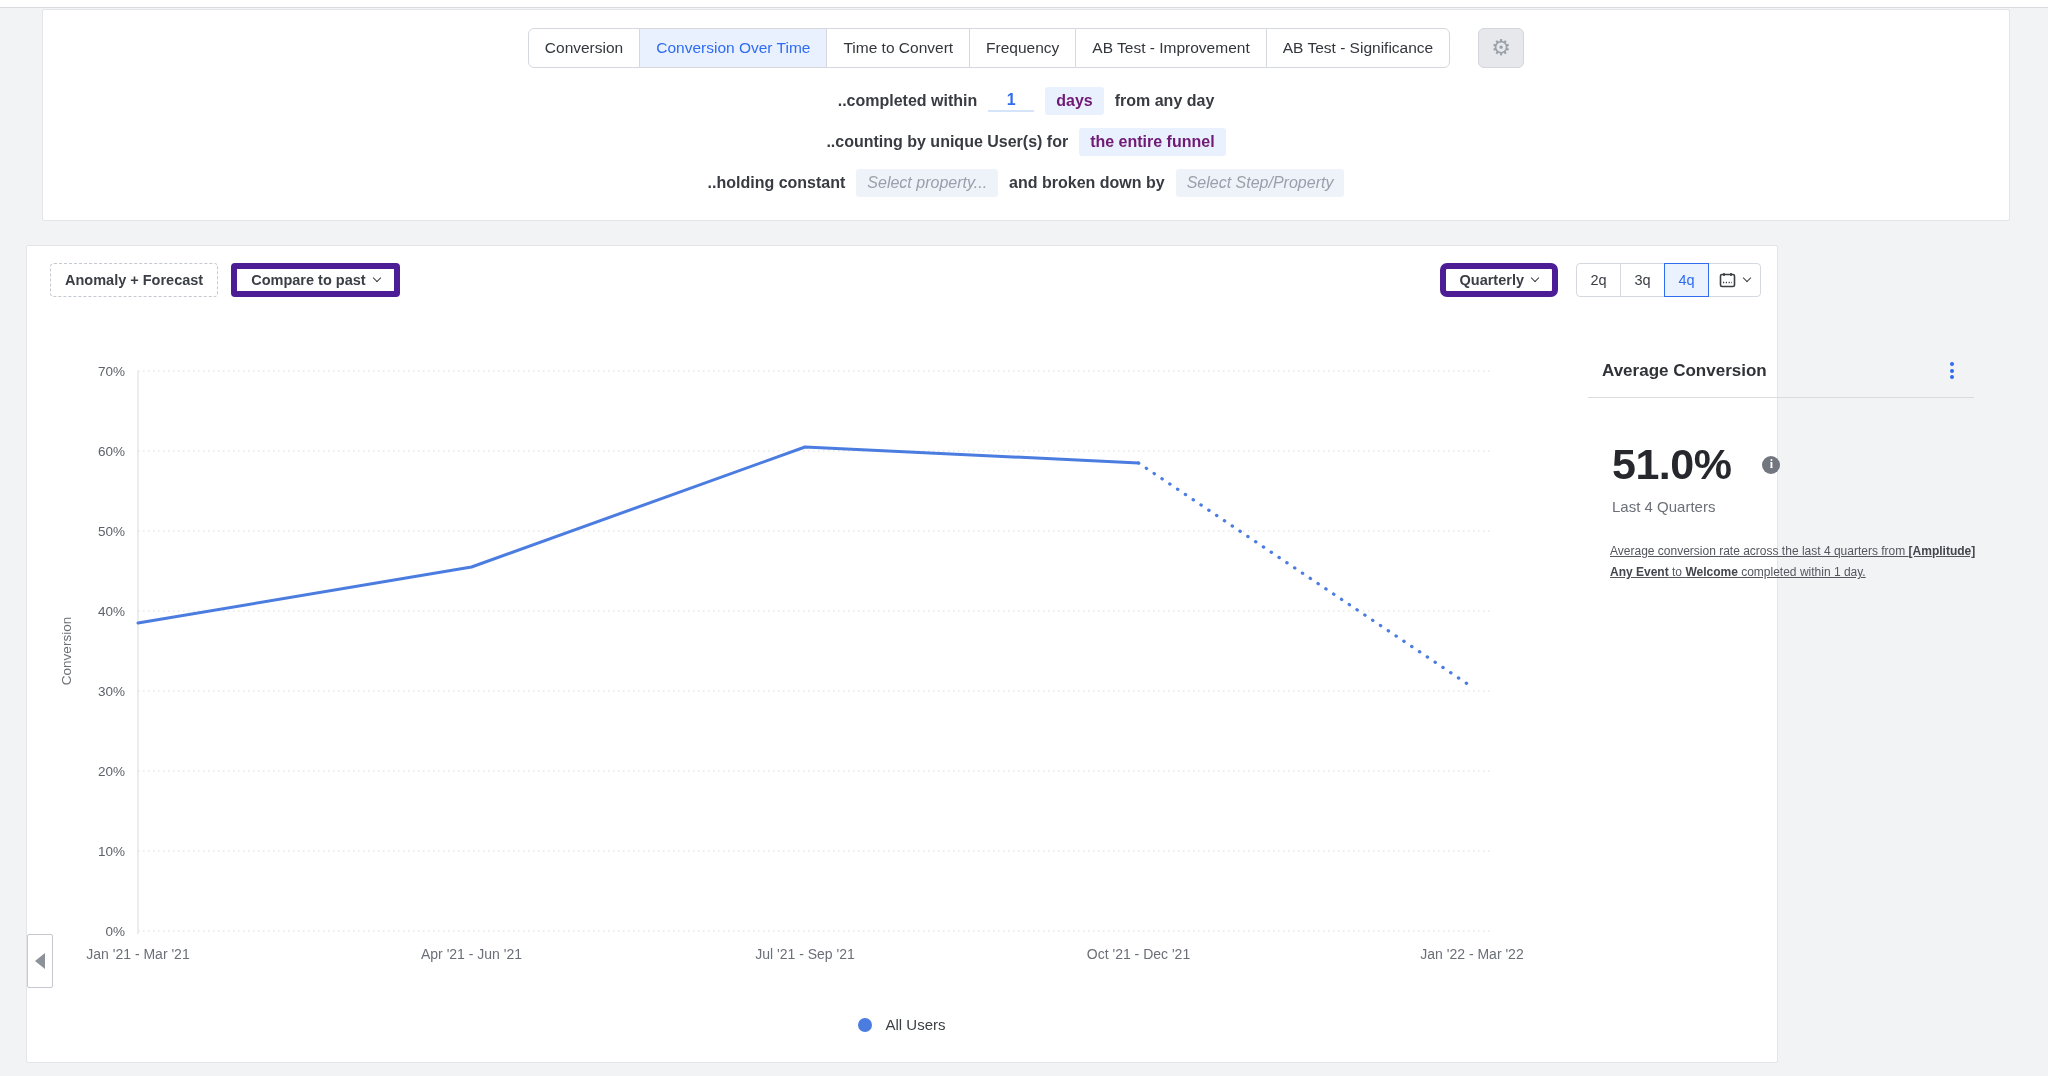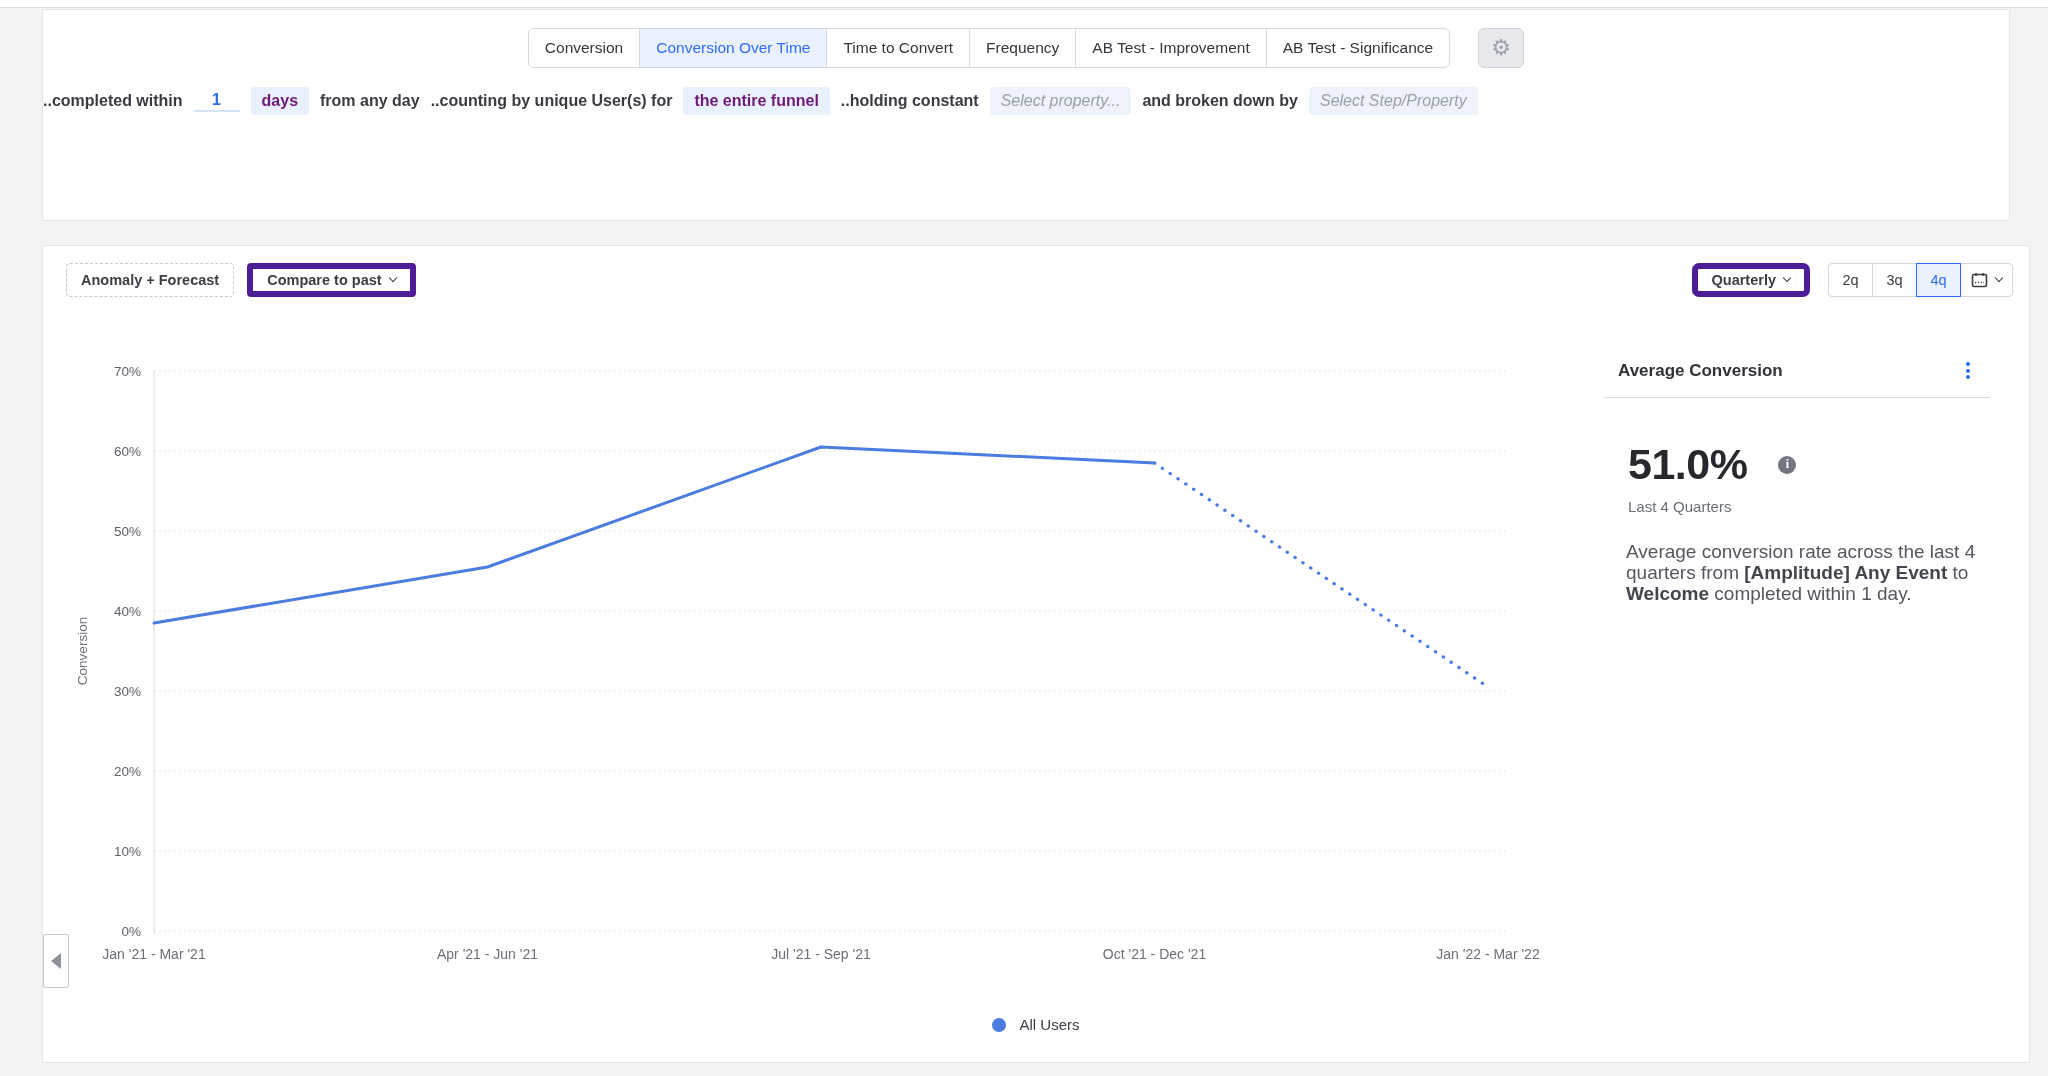--- a/index.html
+++ b/index.html
@@ -6,35 +6,35 @@
   html,body { margin:0; padding:0; }
   body {
     width:2048px; height:1076px; position:relative; overflow:hidden;
     background:#f2f3f5;
     font-family:"Liberation Sans", sans-serif;
     color:#33363c;
   }
   .top-strip { position:absolute; top:0; left:0; right:0; height:8px; background:#ffffff; border-bottom:1px solid #d8dade; }
   .card { position:absolute; background:#ffffff; border:1px solid #e3e5e9; border-radius:2px; }
   .card1 { left:42px; top:9px; width:1968px; height:212px; }
-  .card2 { left:42px; top:245px; width:1988px; height:818px; }
+  .card2 { left:26px; top:245px; width:1752px; height:818px; }
 
   
   .tabs-row { position:absolute; top:18px; left:0; right:0; display:flex; justify-content:center; align-items:center; }
   .tab-group { display:flex; }
   .tab { height:40px; padding:0 16px; background:#fff; border:1px solid #d5d8dd; margin-left:-1px;
          font-size:15.5px; color:#33363c; display:flex; align-items:center; cursor:pointer; white-space:nowrap; }
   .tab:first-child { border-radius:6px 0 0 6px; margin-left:0; }
   .tab:last-child { border-radius:0 6px 6px 0; }
   .tab.selected { background:#e9f1fe; color:#2f6cf0; }
   .gear-btn { margin-left:28px; width:46px; height:40px; background:#e6e8ec; border:1px solid #d2d5da; border-radius:6px;
               color:#9ba1aa; font-size:22px; line-height:1; display:flex; align-items:center; justify-content:center; cursor:pointer; }
 
   
-  .query { position:absolute; top:76px; left:0; right:0; display:flex; flex-direction:row; align-items:center; gap:11px;
+  .query { position:absolute; top:76px; left:0; right:0; display:flex; flex-direction:column; align-items:center; gap:11px;
            font-size:16px; font-weight:700; color:#383b42; }
   .qrow { display:flex; align-items:center; gap:11px; height:30px; }
   .num-input { width:46px; border:none; border-bottom:2px solid #d6e4fa; color:#2f6cf0; font-size:16px; font-weight:700;
                text-align:center; font-family:inherit; background:transparent; outline:none; }
   .chip { background:#e9f1fe; color:#701a75; padding:5px 11px; border-radius:3px; font-weight:700; cursor:pointer; }
   .chip.placeholder { background:#eef3fa; color:#9aa0ab; font-style:italic; font-weight:400; }
 
   
   .controls { position:absolute; top:17px; left:23px; right:16px; display:flex; align-items:center; }
   .btn { height:34px; background:#fff; border:6px solid #4c1d95; border-radius:4px; font-size:14.5px; font-weight:700;
@@ -60,21 +60,21 @@
   .summary-head { display:flex; justify-content:space-between; align-items:center; padding:0 16px 0 14px; }
   .summary-title { font-size:17px; font-weight:700; color:#2f3237; }
   .kebab { display:flex; flex-direction:column; gap:2.5px; padding:4px; cursor:pointer; }
   .kebab i { width:4px; height:4px; border-radius:50%; background:#2f6cf0; display:block; }
   .summary-divider { border:none; border-top:1px solid #d9dbdf; margin:14px 0 0 0; }
   .summary-value-row { margin:42px 0 0 24px; display:flex; align-items:center; gap:31px; }
   .summary-value { font-size:43px; font-weight:700; color:#26282d; letter-spacing:-0.5px; }
   .info-icon { width:18px; height:18px; border-radius:50%; background:#72767e; color:#fff; font-size:12px; font-weight:700;
                display:flex; align-items:center; justify-content:center; font-family:"Liberation Serif", serif; }
   .summary-period { margin:9px 0 0 24px; font-size:15px; color:#6b6f77; }
-  .summary-desc { margin:26px 12px 0 22px; width:380px; font-size:19px; line-height:21px; color:#54575f; }
+  .summary-desc { margin:26px 12px 0 22px; width:380px; font-size:12px; line-height:21px; color:#54575f;text-decoration:underline; }
   .summary-desc b { color:#43464e; }
 
   
   .legend { position:absolute; left:0; right:0; top:770px; display:flex; justify-content:center; align-items:center; gap:13px;
             font-size:15px; color:#3c4046; }
   .legend-dot { width:14px; height:14px; border-radius:50%; background:#4b7ce0; }
 
   
   .collapse-tab { position:absolute; left:0px; top:688px; width:26px; height:54px; background:#fff; border:1px solid #c6c9cf;
                   border-radius:2px; display:flex; align-items:center; justify-content:center; cursor:pointer; padding:0; }

